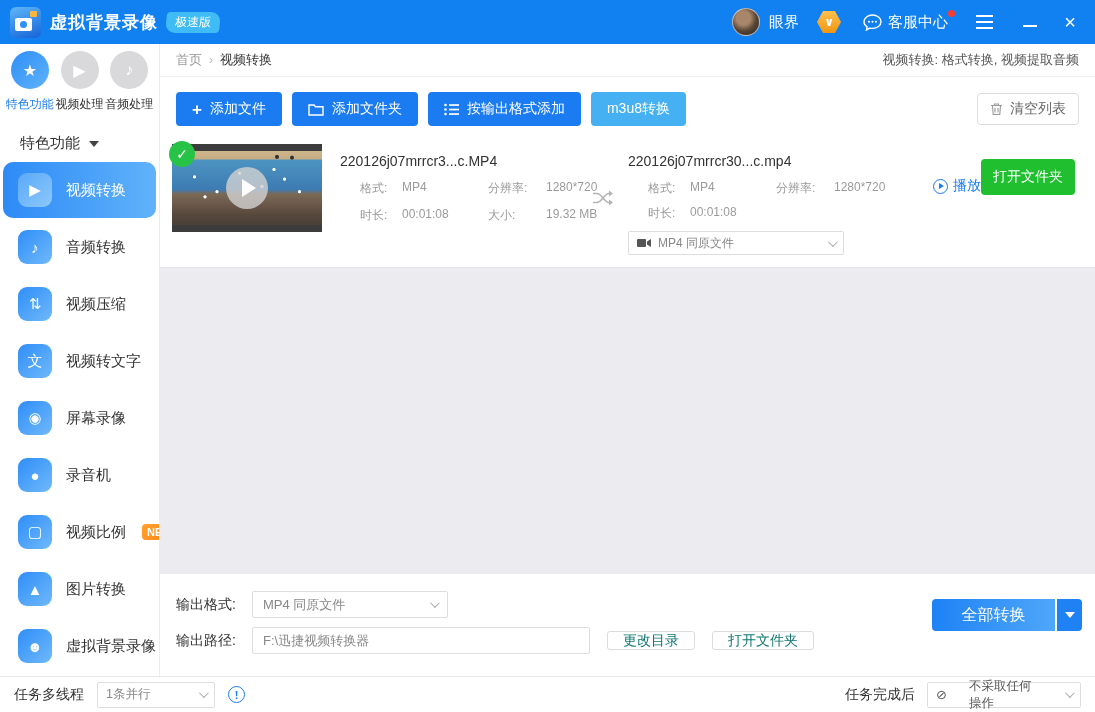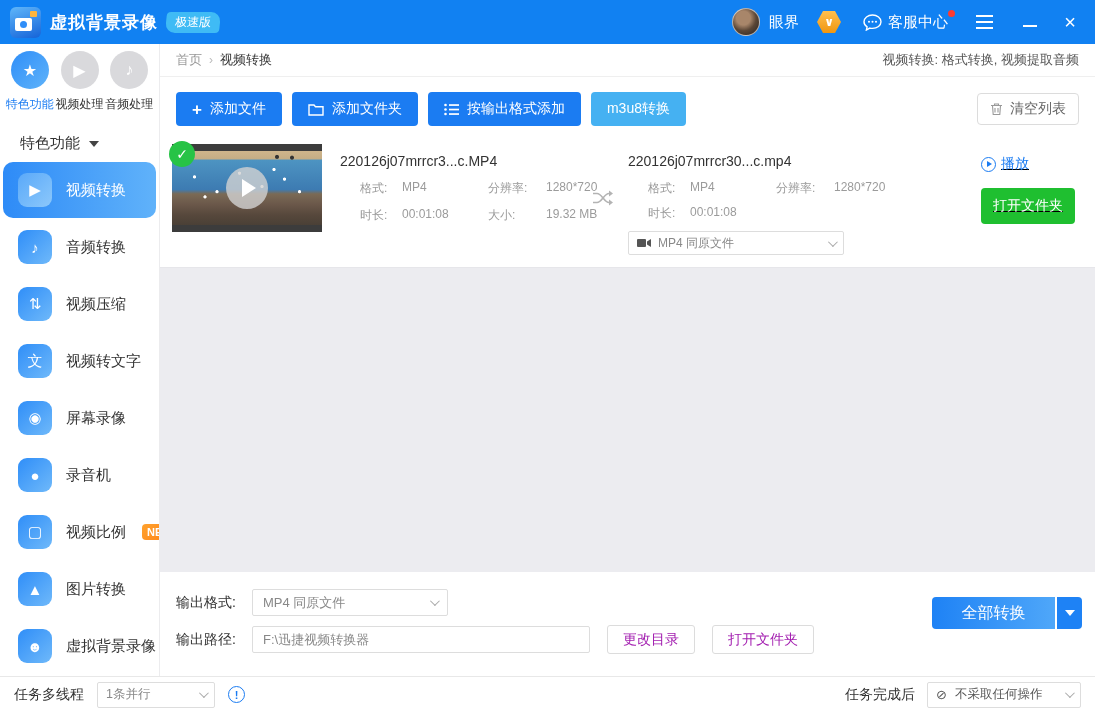--- a/index.html
+++ b/index.html
@@ -80,41 +80,41 @@
   .play-overlay .tri { width:0; height:0; border-left:14px solid #fff; border-top:9px solid transparent; border-bottom:9px solid transparent; margin-left:4px; }
 
   .info-col { margin-left:18px; width:252px; flex-shrink:0; }
   .file-name { font-size:14px; color:#333; margin:9px 0 11px; white-space:nowrap; }
   .meta-grid { display:grid; grid-template-columns:42px 86px 58px 1fr; row-gap:10px; font-size:12px; color:#9b9b9b;margin-left:20px; }
   .shuffle-wrap { margin-top:45px; margin-right:14px; flex-shrink:0; }
   .out-col { width:252px; flex-shrink:0; }
   .row-select { margin-top:9px; width:216px; height:24px; border:1px solid #ddd; border-radius:2px; display:flex; align-items:center; gap:7px; padding:0 8px; color:#888; font-size:12px; background:#fff; }
   .chev { width:7px; height:7px; border-right:1.5px solid #aaa; border-bottom:1.5px solid #aaa; transform:rotate(45deg) translateY(-2px); flex-shrink:0; }
   .row-select .chev { margin-left:auto; }
-  .row-right { margin-left:auto; display:flex; flex-direction:column; padding-right:8px;text-decoration:underline; }
+  .row-right { margin-left:auto; display:flex; flex-direction:row; align-items:flex-end; padding-right:8px; }
   .play-link { margin-top:11px; color:#1b7cf2; font-size:14px; display:inline-flex; align-items:center; gap:5px; }
   .play-circle { width:15px; height:15px; border:1.5px solid #1b7cf2; border-radius:50%; display:flex; align-items:center; justify-content:center; }
   .play-circle .tri { width:0; height:0; border-left:5px solid #1b7cf2; border-top:3px solid transparent; border-bottom:3px solid transparent; margin-left:1px; }
   .open-folder-btn { margin-top:15px; height:36px; padding:0 12px; background:#1fbf30; color:#fff; font-size:14px; border:none; border-radius:4px; }
 
   .bottom-panel { background:#fff; padding:17px 16px 13px; position:relative; flex-shrink:0; }
   .bp-row { display:flex; align-items:center; margin-bottom:9px; }
   .bp-row:last-child { margin-bottom:0; }
   .bp-label { font-size:14px; color:#333; width:76px; flex-shrink:0; }
   .bp-select { width:196px; height:27px; border:1px solid #ddd; border-radius:2px; display:flex; align-items:center; padding:0 10px; color:#888; font-size:13px; background:#fff; }
   .bp-select .chev { margin-left:auto; }
   .bp-input { width:338px; height:27px; border:1px solid #ddd; border-radius:2px; padding:0 10px; color:#888; font-size:13px; outline:none; }
-  .bp-btn { height:29px; padding:0 15px; margin-left:17px; background:#fff; border:1px solid #dcdcdc; border-radius:3px; font-size:14px; color:#a21caf; }
+  .bp-btn { height:19px; padding:0 15px; margin-left:17px; background:#fff; border:1px solid #dcdcdc; border-radius:3px; font-size:14px; color:#0f766e; }
   .convert-btn { position:absolute; right:13px; top:25px; height:32px; display:flex; }
   .convert-main { width:123px; background:linear-gradient(90deg,#1e82f5,#4fa7f9); color:#fff; font-size:16px; display:flex; align-items:center; justify-content:center; border-radius:4px 0 0 4px; }
   .convert-arrow { width:25px; background:#1e82f5; margin-left:2px; border-radius:0 4px 4px 0; display:flex; align-items:center; justify-content:center; }
   .convert-arrow .tri { width:0; height:0; border-top:6px solid #fff; border-left:5px solid transparent; border-right:5px solid transparent; }
 
   .statusbar { height:36px; border-top:1px solid #e8e8e8; background:#fff; display:flex; align-items:center; padding:0 14px; font-size:14px; color:#333; flex-shrink:0; }
-  .sb-select { height:26px; border:1px solid #ddd; border-radius:2px; display:flex; align-items:center; gap:8px; padding:0 8px; color:#888; font-size:12.5px; background:#fff; }
+  .sb-select { height:26px; border:1px solid #ddd; border-radius:2px; display:flex; align-items:center; gap:22px; padding:0 8px; color:#888; font-size:12.5px; background:#fff; }
   .sb-select .chev { margin-left:auto; }
   .sb-threads { width:118px; margin-left:13px; }
   .info-icon { margin-left:13px; width:17px; height:17px; border-radius:50%; border:1.5px solid #1b7cf2; color:#1b7cf2; font-size:11px; font-weight:bold; display:flex; align-items:center; justify-content:center; }
   .sb-right { margin-left:auto; display:flex; align-items:center; gap:12px; }
   .sb-after { width:154px; color:#555; }
   .block-glyph { color:#555; font-size:13px; }
   svg { display:block; }
 </style>
 </head>
 <body>

